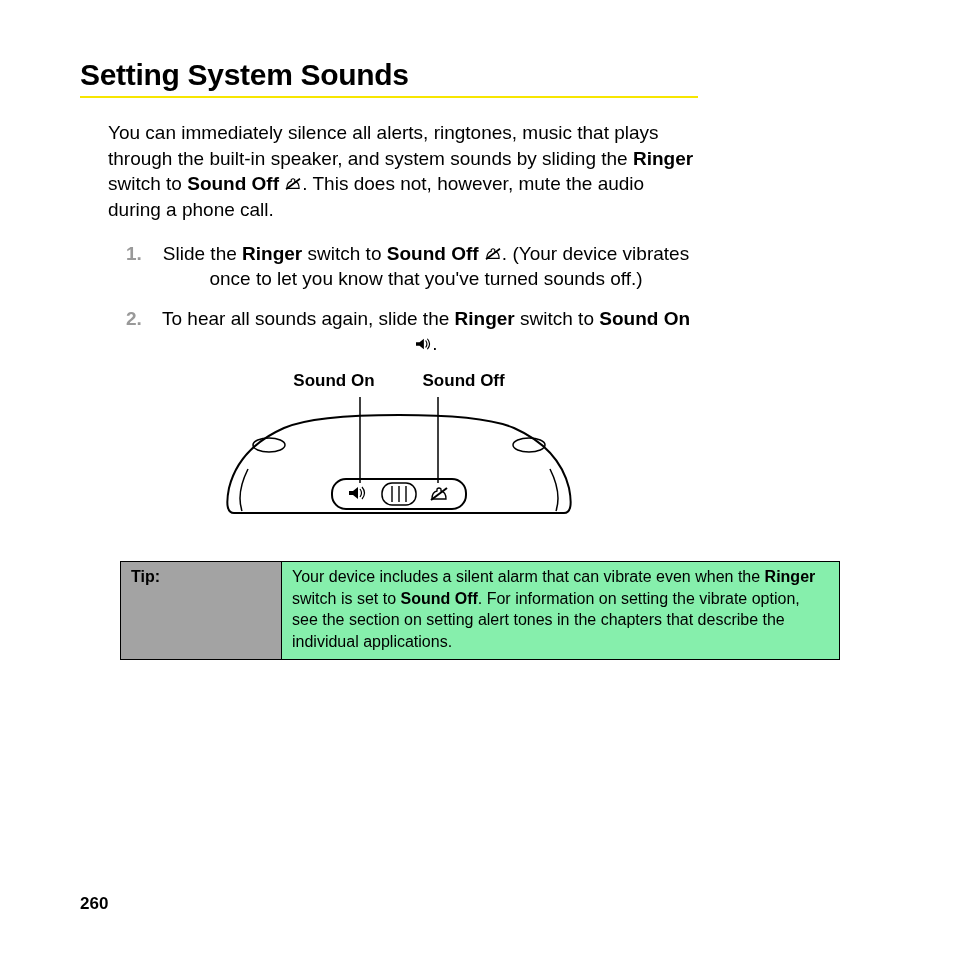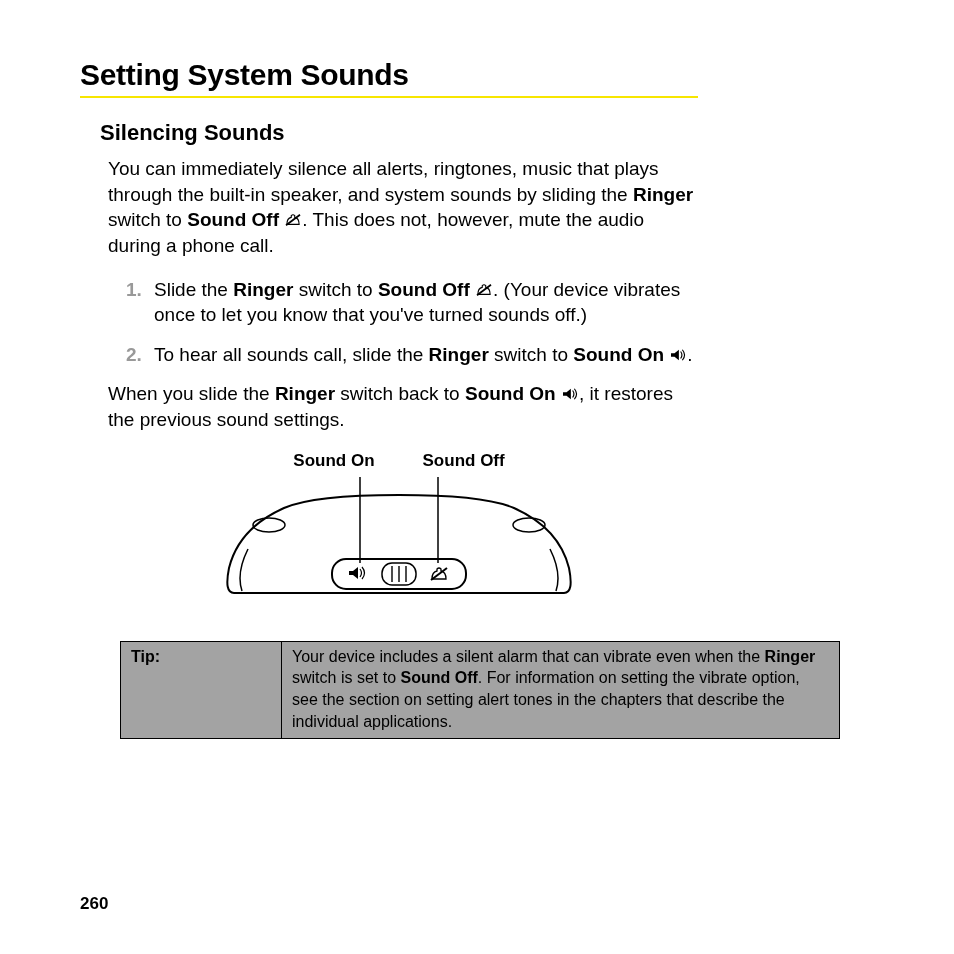--- a/index.html
+++ b/index.html
@@ -49,20 +49,21 @@
     margin: 0 0 14px 0;
     counter-reset: step;
   }
   ol.steps li {
     counter-increment: step;
     font-size: 19px;
     line-height: 1.35;
     margin-bottom: 14px;
     position: relative;
     padding-left: 28px;
+    text-align: center;
   }
   ol.steps li::before {
     content: counter(step) ".";
     position: absolute;
     left: 0;
     top: 0;
     color: #999;
     font-weight: 700;
     font-size: 19px;
   }
@@ -96,21 +97,21 @@
     vertical-align: top;
     padding: 4px 10px 6px 10px;
     line-height: 1.35;
   }
   .tip-label-cell {
     background: #a3a3a3;
     width: 140px;
     font-weight: 700;
   }
   .tip-body-cell {
-    background: #a3a3a3;
+    background: #86efac;
   }
   .footer {
     position: absolute;
     bottom: 40px;
     left: 80px;
     right: 80px;
     display: flex;
     justify-content: space-between;
     font-size: 17px;
     font-weight: 700;
@@ -118,56 +119,47 @@
   }
 </style>
 </head>
 <body>
 
 <div class="page">
   <h1 class="title">Setting System Sounds</h1>
   <hr class="rule">
 
   <div class="content">
-    <h2 class="subhead">Silencing Sounds</h2>
 
     <p class="body">
       <span>You can immediately silence all alerts, ringtones, music that plays through the built-in speaker, and system sounds by sliding the </span><b>Ringer</b><span> switch to </span><b>Sound Off</b>
       <svg class="inline-icon" viewBox="0 0 20 16">
           <path d="M3 13 Q3 6 8 5 L8 3 Q10 1 12 3 L12 5 Q17 6 17 13 Z" fill="none" stroke="#000" stroke-width="1.3"></path>
           <line x1="2" y1="14" x2="18" y2="2" stroke="#000" stroke-width="2"></line>
         </svg><span>. This does not, however, mute the audio during a phone call.</span>
     </p>
 
     <ol class="steps">
       <li>
         <span>Slide the </span><b>Ringer</b><span> switch to </span><b>Sound Off</b>
         <svg class="inline-icon" viewBox="0 0 20 16">
             <path d="M3 13 Q3 6 8 5 L8 3 Q10 1 12 3 L12 5 Q17 6 17 13 Z" fill="none" stroke="#000" stroke-width="1.3"></path>
             <line x1="2" y1="14" x2="18" y2="2" stroke="#000" stroke-width="2"></line>
           </svg><span>. (Your device vibrates once to let you know that you've turned sounds off.)</span>
       </li>
       <li>
-        <span>To hear all sounds call, slide the </span><b>Ringer</b><span> switch to </span><b>Sound On</b>
+        <span>To hear all sounds again, slide the </span><b>Ringer</b><span> switch to </span><b>Sound On</b>
         <svg class="inline-icon" viewBox="0 0 20 16">
             <path d="M2 6 L6 6 L11 2 L11 14 L6 10 L2 10 Z" fill="#000"></path>
             <path d="M13 4 Q16 8 13 12" fill="none" stroke="#000" stroke-width="1.3"></path>
             <path d="M15 2 Q20 8 15 14" fill="none" stroke="#000" stroke-width="1.3"></path>
           </svg><span>.</span>
       </li>
     </ol>
 
-    <p class="body">
-      <span>When you slide the </span><b>Ringer</b><span> switch back to </span><b>Sound On</b>
-      <svg class="inline-icon" viewBox="0 0 20 16">
-          <path d="M2 6 L6 6 L11 2 L11 14 L6 10 L2 10 Z" fill="#000"></path>
-          <path d="M13 4 Q16 8 13 12" fill="none" stroke="#000" stroke-width="1.3"></path>
-          <path d="M15 2 Q20 8 15 14" fill="none" stroke="#000" stroke-width="1.3"></path>
-        </svg><span>, it restores the previous sound settings.</span>
-    </p>
 
     <div class="diagram-wrap">
       <div class="diagram-labels">
         <span>Sound On</span>
         <span>Sound Off</span>
       </div>
       <svg width="370" height="140" viewBox="0 0 370 140">
         <path d="M20 120 Q10 120 15 95 Q25 55 70 35 Q100 22 185 22 Q270 22 300 35 Q345 55 355 95 Q360 120 350 120 Z" fill="#fff" stroke="#000" stroke-width="2"></path>
         <path d="M28 118 Q22 100 34 76 M342 118 Q348 100 336 76" fill="none" stroke="#000" stroke-width="1.5"></path>
         <ellipse cx="55" cy="52" rx="16" ry="7" fill="none" stroke="#000" stroke-width="1.5"></ellipse>

